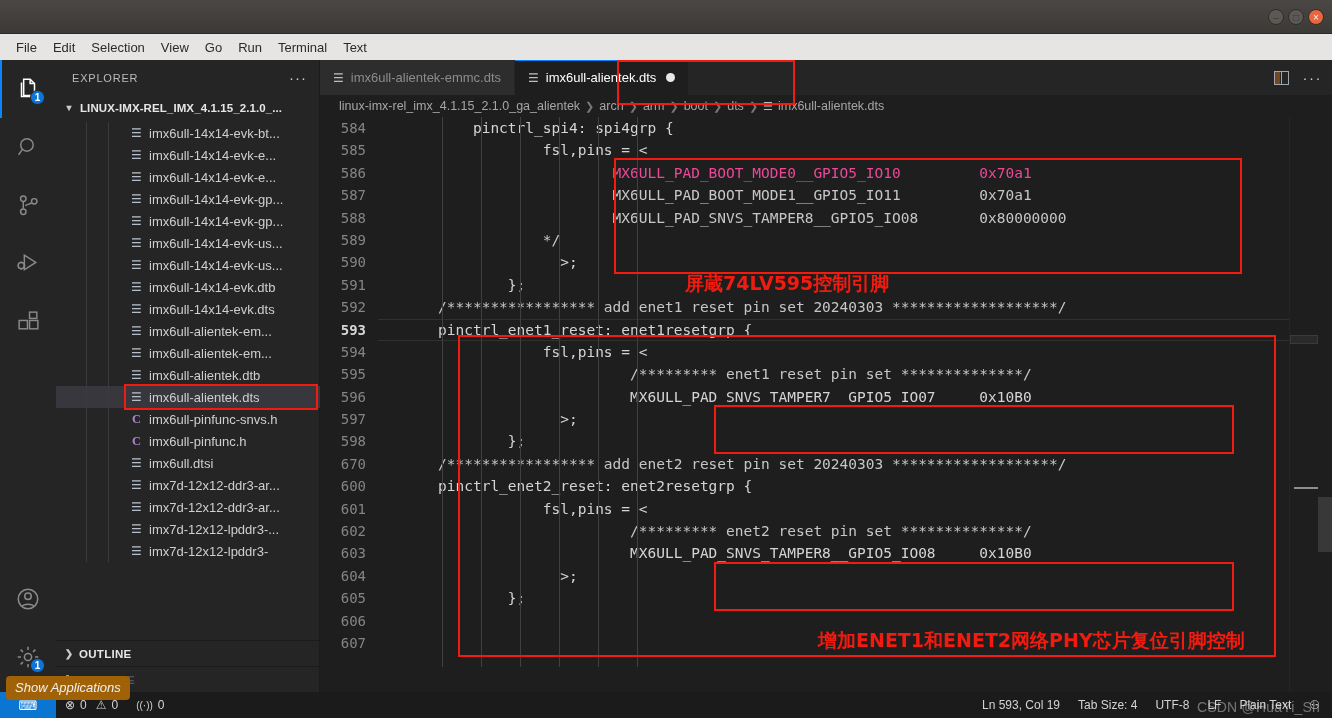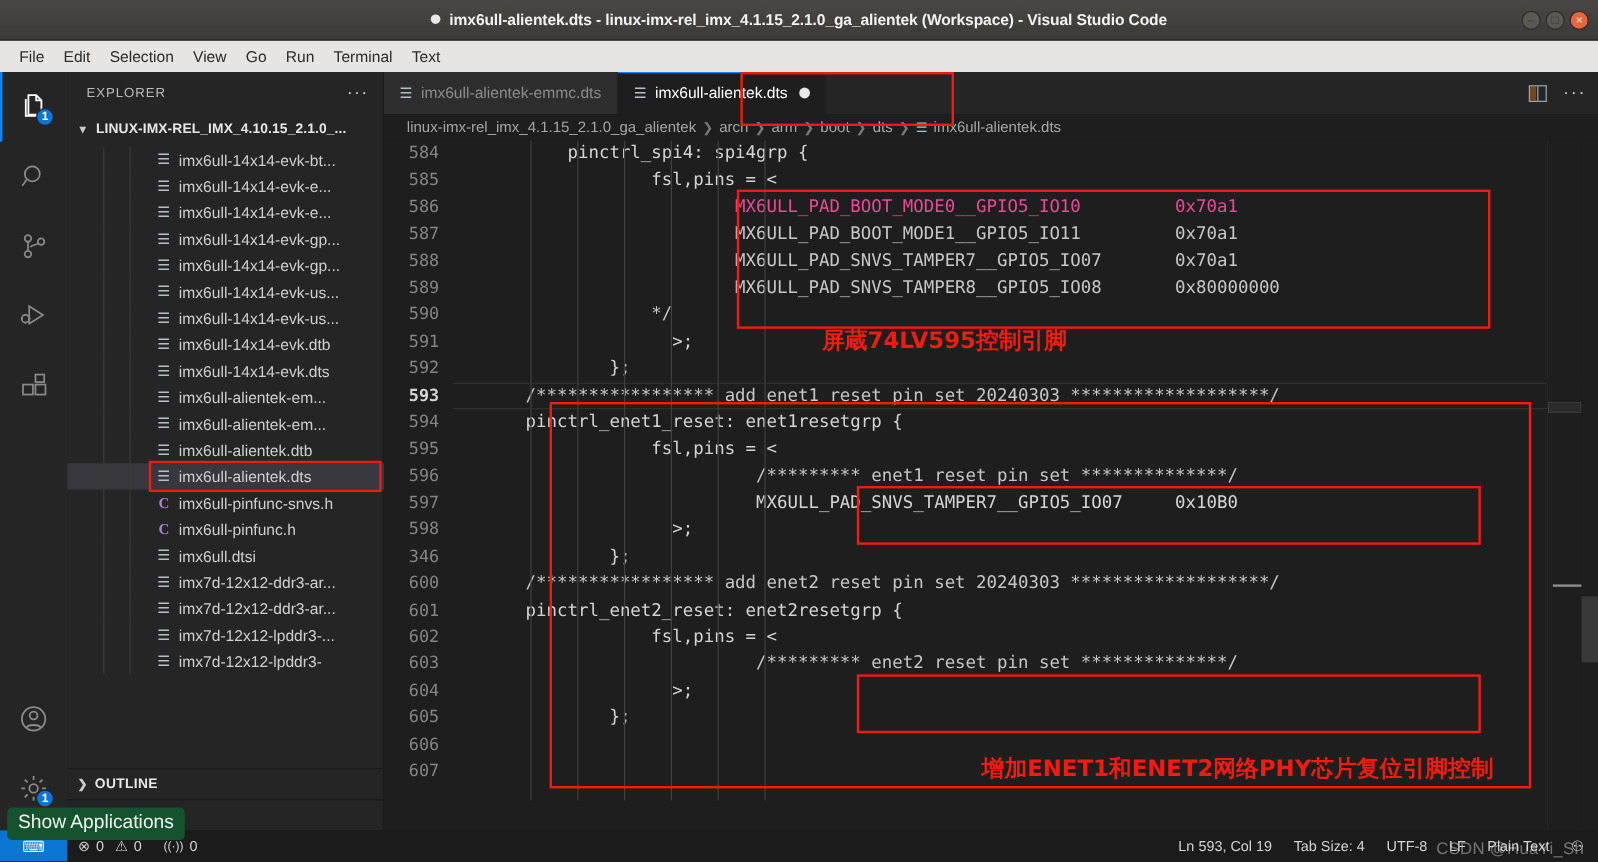--- a/index.html
+++ b/index.html
@@ -111,23 +111,24 @@
   .sidebar-bottom { position: absolute; left: 0; bottom: 0; width: 264px; }
   .collapsed-sec {
     height: 26px; display: flex; align-items: center; gap: 3px; padding-left: 6px;
     font-size: 11.5px; font-weight: bold; color: #e6e6e6; letter-spacing: 0.3px;
     border-top: 1px solid #1b1b1c;
   }
   .collapsed-sec.dim { color: #555; }
 
   .tooltip-show-apps {
     position: absolute; left: 6px; bottom: 18px;
-    background: #14532d; color: #f0f0f0; font-size: 16px;
+    background: #a16207; color: #f0f0f0; font-size: 13px;
     padding: 4px 9px 5px; border-radius: 4px; white-space: nowrap;
     z-index: 60;
+    font-style: italic;
   }
 
   
   .editor-area {
     position: absolute; left: 320px; top: 60px; width: 1012px; height: 632px;
     background: #1e1e1e;
   }
   .tabbar {
     height: 35px; background: #252526; display: flex; align-items: stretch;
     position: relative;
@@ -238,23 +239,20 @@
     font-family: "Liberation Sans", sans-serif; white-space: nowrap;
     z-index: 40; letter-spacing: 0.2px;
   }
 </style>
 </head>
 <body>
 
 <div id="app">
 
   <div class="titlebar">
-    <div class="titlebar-text">
-      <span class="dirty-dot-title"></span><span>imx6ull-alientek.dts - linux-imx-rel_imx_4.1.15_2.1.0_ga_alientek (Workspace) - Visual Studio Code</span>
-    </div>
     <div class="win-buttons">
       <div class="win-btn">–</div>
       <div class="win-btn">□</div>
       <div class="win-btn close">×</div>
     </div>
   </div>
 
   <div class="menubar">
     <div class="menu-item">File</div>
     <div class="menu-item">Edit</div>
@@ -321,21 +319,21 @@
     </div>
   </div>
 
   <div class="sidebar">
     <div class="sidebar-header">
       <span class="sidebar-title">EXPLORER</span>
       <span class="sidebar-dots">···</span>
     </div>
     <div class="section-root">
       <span class="chev">▾</span>
-      <span>LINUX-IMX-REL_IMX_4.10.15_2.1.0_...</span>
+      <span>LINUX-IMX-REL_IMX_4.1.15_2.1.0_...</span>
     </div>
 
     <div class="filelist">
 
     <div class="filerow">
           <div class="indent-guides">
             <div class="ig" style="left: 30px;"></div>
             <div class="ig" style="left: 52px;"></div>
           </div>
           <span class="f-icon">☰</span>
@@ -555,51 +553,51 @@
             <div class="ln">589</div>
             <div class="ln">590</div>
             <div class="ln">591</div>
             <div class="ln">592</div>
             <div class="ln current">593</div>
             <div class="ln">594</div>
             <div class="ln">595</div>
             <div class="ln">596</div>
             <div class="ln">597</div>
             <div class="ln">598</div>
-            <div class="ln">346</div>
+            <div class="ln">670</div>
             <div class="ln">600</div>
             <div class="ln">601</div>
             <div class="ln">602</div>
             <div class="ln">603</div>
             <div class="ln">604</div>
             <div class="ln">605</div>
             <div class="ln">606</div>
             <div class="ln">607</div>
           </div>
         <div class="code-col">
             <div class="cl">    pinctrl_spi4: spi4grp {</div>
             <div class="cl">            fsl,pins = &lt;</div>
             <div class="cl cmt" style="color: #ec4899;">                    MX6ULL_PAD_BOOT_MODE0__GPIO5_IO10         0x70a1</div>
             <div class="cl cmt" style="color: rgb(198, 198, 198);">                    MX6ULL_PAD_BOOT_MODE1__GPIO5_IO11         0x70a1</div>
-            <div class="cl cmt" style="color: rgb(198, 198, 198);">                    MX6ULL_PAD_SNVS_TAMPER7__GPIO5_IO07       0x70a1</div>
             <div class="cl cmt" style="color: rgb(198, 198, 198);">                    MX6ULL_PAD_SNVS_TAMPER8__GPIO5_IO08       0x80000000</div>
             <div class="cl cmt" style="color: rgb(198, 198, 198);">            */</div>
             <div class="cl">              &gt;;</div>
             <div class="cl">        };</div>
             <div class="cl cmt" style="color: rgb(198, 198, 198);">/***************** add enet1 reset pin set 20240303 *******************/</div>
             <div class="cl">pinctrl_enet1_reset: enet1resetgrp {</div>
             <div class="cl">            fsl,pins = &lt;</div>
             <div class="cl cmt" style="color: rgb(198, 198, 198);">                      /********* enet1 reset pin set **************/</div>
             <div class="cl">                      MX6ULL_PAD_SNVS_TAMPER7__GPIO5_IO07     0x10B0</div>
             <div class="cl">              &gt;;</div>
             <div class="cl">        };</div>
             <div class="cl cmt" style="color: rgb(198, 198, 198);">/***************** add enet2 reset pin set 20240303 *******************/</div>
             <div class="cl">pinctrl_enet2_reset: enet2resetgrp {</div>
             <div class="cl">            fsl,pins = &lt;</div>
             <div class="cl cmt" style="color: rgb(198, 198, 198);">                      /********* enet2 reset pin set **************/</div>
+            <div class="cl">                      MX6ULL_PAD_SNVS_TAMPER8__GPIO5_IO08     0x10B0</div>
             <div class="cl">              &gt;;</div>
             <div class="cl">        };</div>
           </div>
       <div class="hl-current-line" style="top: 201.6px;"></div>
           <div class="indent-line" style="left: 122px; top: 0px; height: 549.6px;"></div>
           <div class="indent-line" style="left: 161px; top: 0px; height: 549.6px;"></div>
           <div class="indent-line" style="left: 200px; top: 0px; height: 549.6px;"></div>
           <div class="indent-line" style="left: 239px; top: 0px; height: 549.6px;"></div>
           <div class="indent-line" style="left: 278px; top: 0px; height: 549.6px;"></div>
           <div class="indent-line" style="left: 317px; top: 0px; height: 549.6px;"></div>

